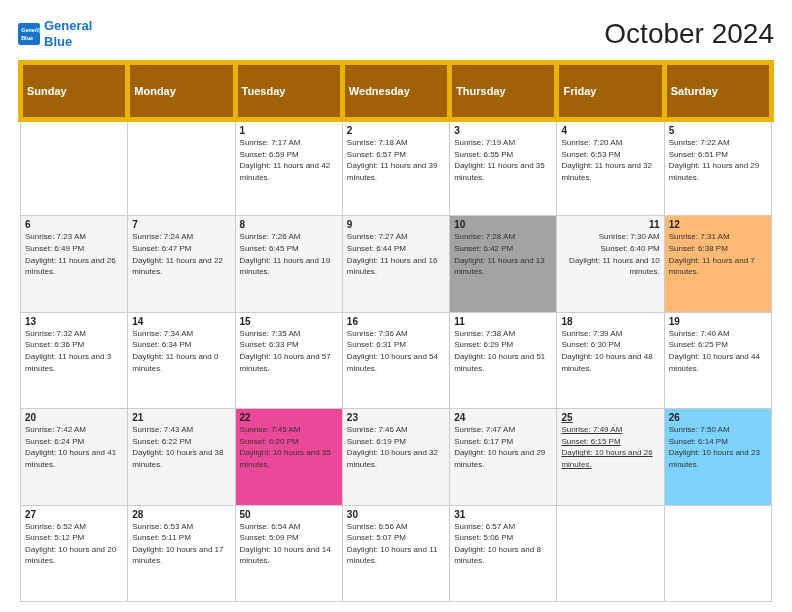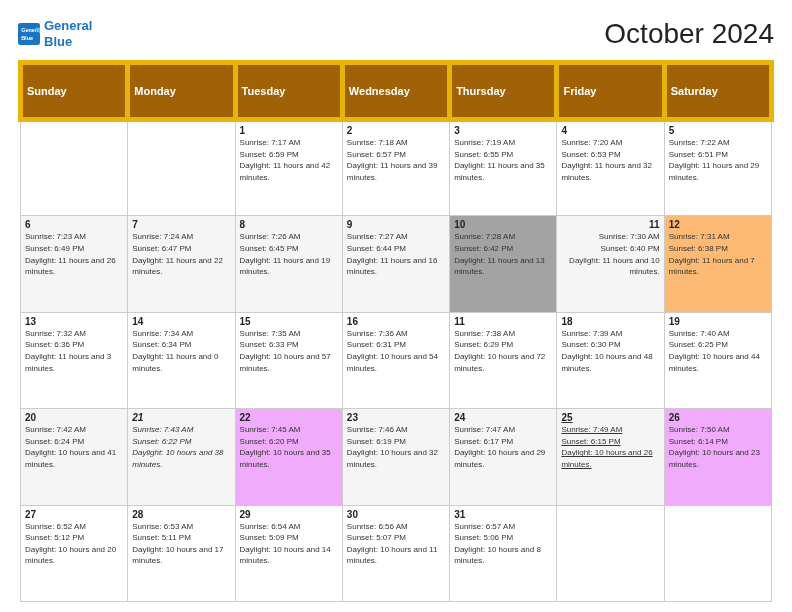--- a/index.html
+++ b/index.html
@@ -262,21 +262,21 @@
           <span>Sunrise: 7:36 AM</span><br>
           <span>Sunset: 6:31 PM</span><br>
           <span>Daylight: 10 hours and 54 minutes.</span>
         </div>
       </td>
           <td>
         <span class="day-num">11</span>
         <div class="day-info">
           <span>Sunrise: 7:38 AM</span><br>
           <span>Sunset: 6:29 PM</span><br>
-          <span>Daylight: 10 hours and 72 minutes.</span>
+          <span>Daylight: 10 hours and 51 minutes.</span>
         </div>
       </td>
           <td>
         <span class="day-num">18</span>
         <div class="day-info">
           <span>Sunrise: 7:39 AM</span><br>
           <span>Sunset: 6:30 PM</span><br>
           <span>Daylight: 10 hours and 48 minutes.</span>
         </div>
       </td>
@@ -291,29 +291,29 @@
         </tr>
         <tr>
           <td style="background: rgb(245, 245, 245);">
         <span class="day-num">20</span>
         <div class="day-info">
           <span>Sunrise: 7:42 AM</span><br>
           <span>Sunset: 6:24 PM</span><br>
           <span>Daylight: 10 hours and 41 minutes.</span>
         </div>
       </td>
-          <td style="background: rgb(245, 245, 245); font-style: italic;">
+          <td style="background: rgb(245, 245, 245);">
         <span class="day-num">21</span>
         <div class="day-info">
           <span>Sunrise: 7:43 AM</span><br>
           <span>Sunset: 6:22 PM</span><br>
           <span>Daylight: 10 hours and 38 minutes.</span>
         </div>
       </td>
-          <td style="background: #f0abfc;">
+          <td style="background: #ec4899;">
         <span class="day-num">22</span>
         <div class="day-info">
           <span>Sunrise: 7:45 AM</span><br>
           <span>Sunset: 6:20 PM</span><br>
           <span>Daylight: 10 hours and 35 minutes.</span>
         </div>
       </td>
           <td style="background: rgb(245, 245, 245);">
         <span class="day-num">23</span>
         <div class="day-info">
@@ -331,21 +331,21 @@
         </div>
       </td>
           <td style="background: rgb(245, 245, 245); text-decoration: underline;">
         <span class="day-num">25</span>
         <div class="day-info">
           <span>Sunrise: 7:49 AM</span><br>
           <span>Sunset: 6:15 PM</span><br>
           <span>Daylight: 10 hours and 26 minutes.</span>
         </div>
       </td>
-          <td style="background: #f0abfc;">
+          <td style="background: #7dd3fc;">
         <span class="day-num">26</span>
         <div class="day-info">
           <span>Sunrise: 7:50 AM</span><br>
           <span>Sunset: 6:14 PM</span><br>
           <span>Daylight: 10 hours and 23 minutes.</span>
         </div>
       </td>
         </tr>
         <tr>
           <td>
@@ -358,21 +358,21 @@
       </td>
           <td>
         <span class="day-num">28</span>
         <div class="day-info">
           <span>Sunrise: 6:53 AM</span><br>
           <span>Sunset: 5:11 PM</span><br>
           <span>Daylight: 10 hours and 17 minutes.</span>
         </div>
       </td>
           <td>
-        <span class="day-num">29</span>
+        <span class="day-num">50</span>
         <div class="day-info">
           <span>Sunrise: 6:54 AM</span><br>
           <span>Sunset: 5:09 PM</span><br>
           <span>Daylight: 10 hours and 14 minutes.</span>
         </div>
       </td>
           <td>
         <span class="day-num">30</span>
         <div class="day-info">
           <span>Sunrise: 6:56 AM</span><br>

